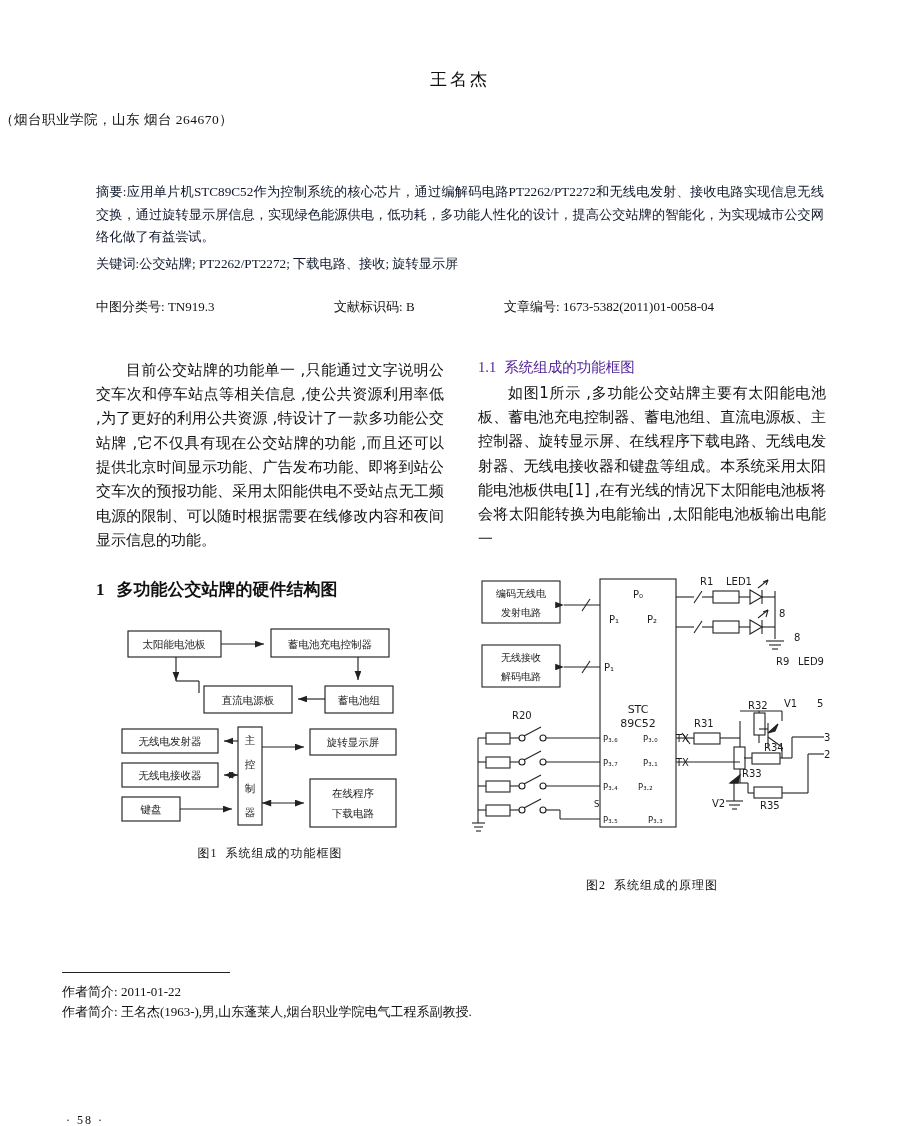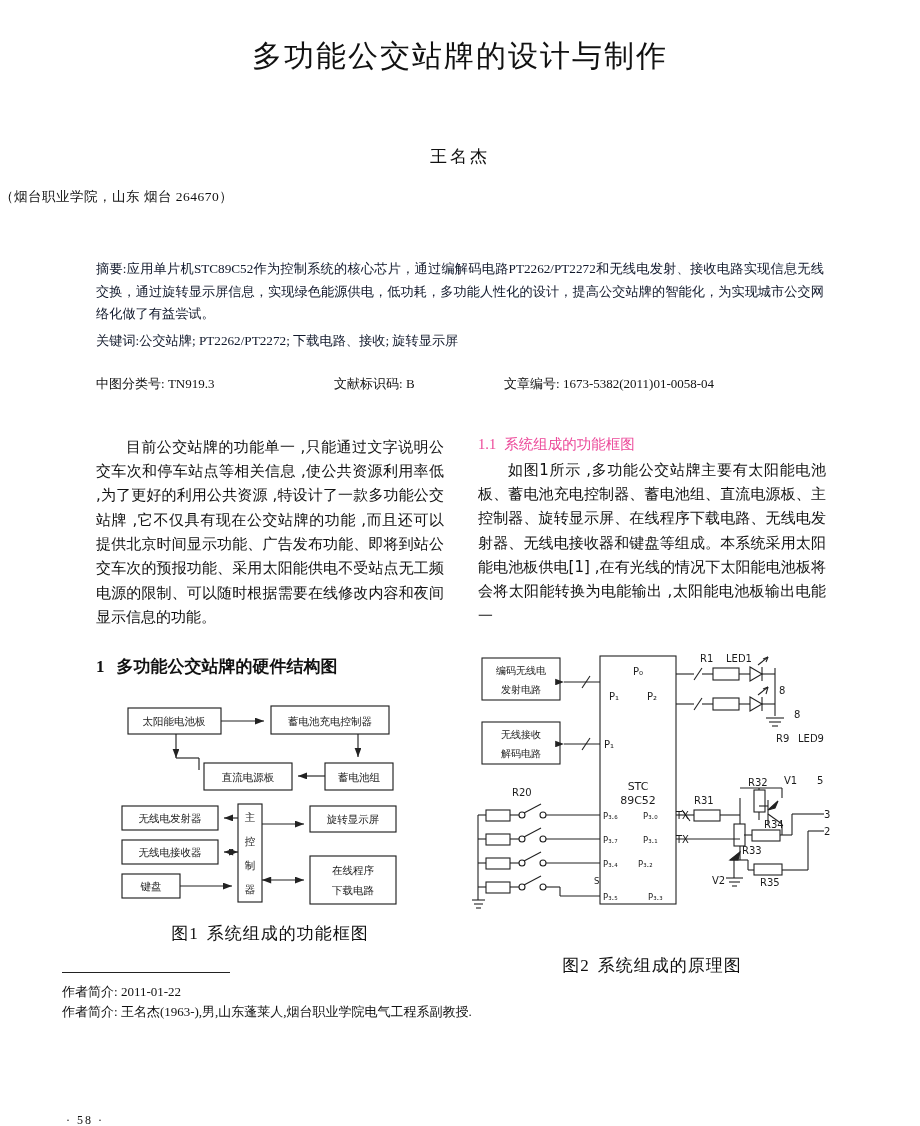--- a/index.html
+++ b/index.html
@@ -93,30 +93,30 @@
     font-size: 17px;
     margin: 26px 0 0 0;
     color: #111;
     font-family: "Liberation Serif", serif;
     font-weight: bold;
   }
   .sec-head .num { margin-right: 12px; }
   .subsec-head {
     font-size: 14.5px;
     margin: 0 0 0 0;
-    color: #ec4899;
+    color: #4c1d95;
     font-family: "Liberation Serif", serif;
   }
   .subsec-head .num { margin-right: 8px; }
 
   
   .fig-wrap { position: relative; }
   .fig-caption {
     text-align: center;
-    font-size: 17px;
+    font-size: 12px;
     color: #111;
     font-family: "Liberation Serif", serif;
     letter-spacing: 1px;
   }
   .fig-caption .num { margin-right: 8px; }
 
   
   .footnote {
     position: absolute;
     left: 62px;
@@ -147,21 +147,20 @@
     font-family: "DejaVu Sans", "Liberation Sans", sans-serif;
     fill: #1b1b1b;
   }
   .cn { font-family: "DejaVu Sans", "Liberation Sans", sans-serif; }
 </style>
 </head>
 <body>
 
 <div id="page">
 
-  <h1 class="doc-title">多功能公交站牌的设计与制作</h1>
   <div class="doc-author">王名杰</div>
   <div class="doc-affiliation">（烟台职业学院，山东 烟台 264670）</div>
 
   <div class="abstract-block">
     <div><span class="label">摘要:</span><span>应用单片机STC89C52作为控制系统的核心芯片，通过编解码电路PT2262/PT2272和无线电发射、接收电路实现信息无线交换，通过旋转显示屏信息，实现绿色能源供电，低功耗，多功能人性化的设计，提高公交站牌的智能化，为实现城市公交网络化做了有益尝试。</span></div>
     <div class="keywords"><span>关键词:</span><span>公交站牌; PT2262/PT2272; 下载电路、接收; 旋转显示屏</span></div>
   </div>
 
   <div class="class-row">
     <div class="c1"><span>中图分类号:</span> <span>TN919.3</span></div>

